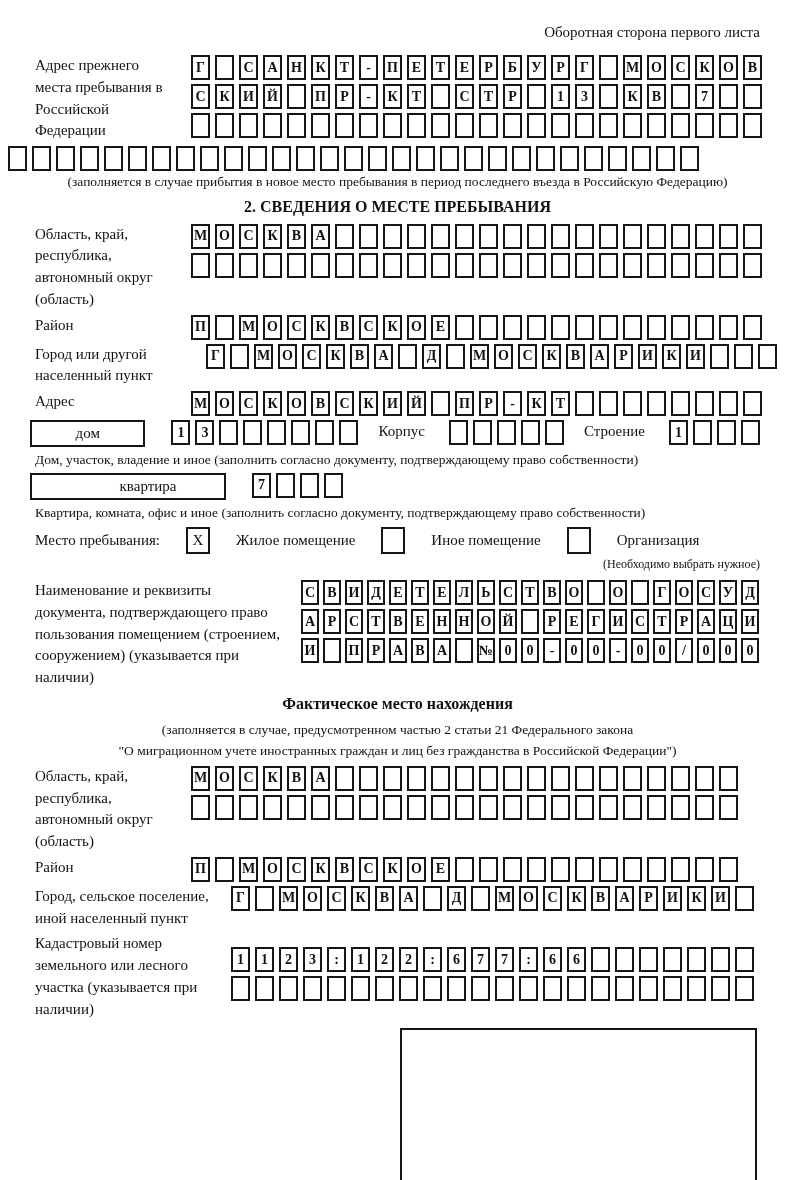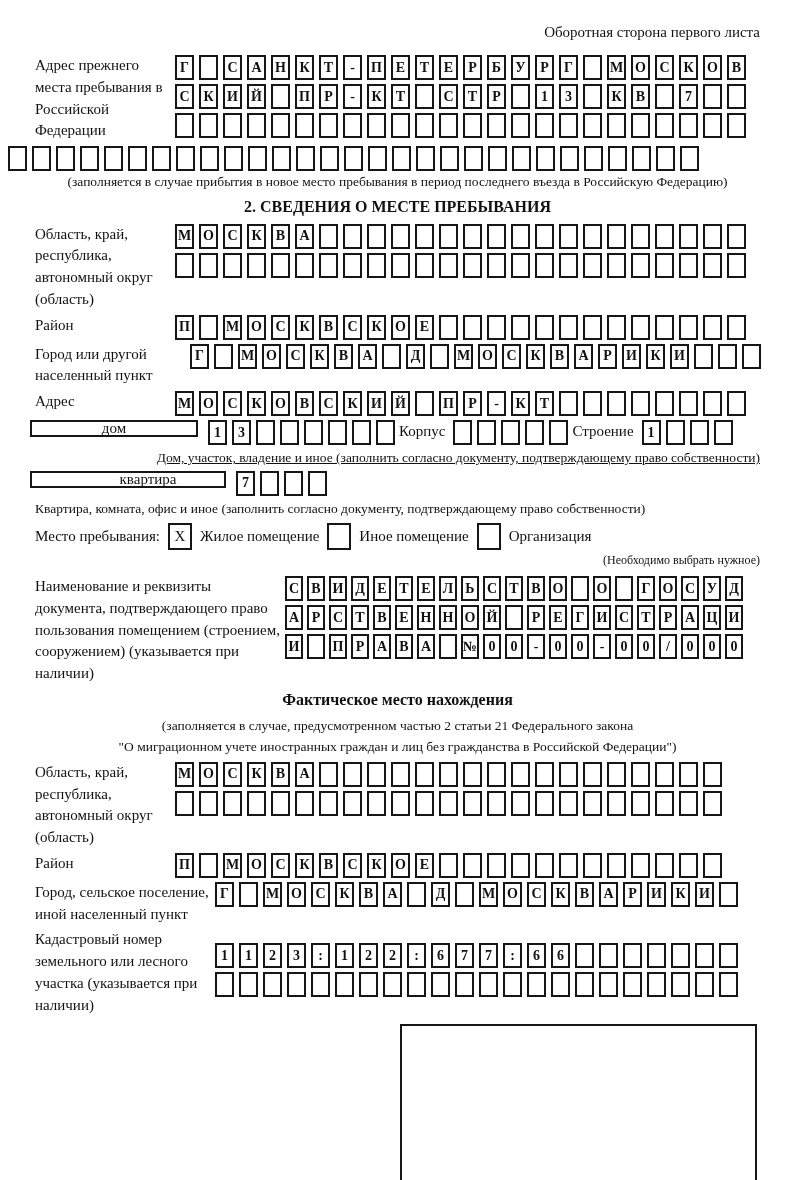--- a/index.html
+++ b/index.html
@@ -3,46 +3,46 @@
 <meta charset="utf-8">
 <style>
   * { margin:0; padding:0; box-sizing:border-box; }
   html,body { width:800px; background:#fff; }
   body {
     font-family:"Liberation Serif","DejaVu Serif",serif;
     color:#111; width:800px; height:1180px; overflow:hidden; position:relative;
   }
   .page { padding:24px 40px 0 35px; }
   .corner-note { text-align:right; font-size:15px; margin-bottom:14px; }
-  .row { display:flex; align-items:flex-start; margin-bottom:4px; }
+  .row { display:flex; align-items:flex-start; margin-bottom:4px;gap:16px; }
   .label { font-size:15px; line-height:1.45; flex:0 0 140px; padding-right:4px; }
   .label.w140{flex:0 0 140px}
   .label.w155{flex:0 0 155px}
   .label.w180{flex:0 0 180px}
   .label.w250{flex:0 0 250px}
   .cellcol { display:flex; flex-direction:column; gap:4px; }
   .cells { display:flex; gap:5px; }
   .cells.tight { gap:4px; }
   .cell {
     width:19px; height:25px; border:2px solid #161616;
     display:inline-flex; align-items:center; justify-content:center;
     font-size:14px; font-weight:bold; background:#fff;
   }
   .cells.tight .cell { width:18px; }
   .fullrow { margin-left:-27px; margin-bottom:2px; }
   .note { font-size:13.5px; text-align:center; margin:1px 0 4px 0; line-height:1.3; }
   .sec-title { font-size:16px; font-weight:bold; text-align:center; margin:7px 0 8px 0; }
   .wide-box {
-    border:2px solid #161616; height:17px; display:flex; align-items:center;
+    border:2px solid #161616; height:27px; display:flex; align-items:center;
     justify-content:center; font-size:15px; background:#fff;
   }
   .house-box { width:168px; margin-right:10px; }
   .apt-box { width:196px; margin-right:10px;padding-left:40px; }
   .inline-label { font-size:15px; padding:3px 8px 0 4px; white-space:nowrap; }
-  .stay-row { display:flex; align-items:center; gap:8px; margin:6px 0 0 0; font-size:15px; }
+  .stay-row { display:flex; align-items:center; gap:26px; margin:6px 0 0 0; font-size:15px; }
   .checkbox {
     width:24px; height:27px; border:2px solid #161616; display:inline-flex;
     align-items:center; justify-content:center; font-size:15px; background:#fff;
   }
   .stay-note { font-size:12px; text-align:right; margin:3px 0 8px 160px; }
   .indent-house { margin-left:-5px; }
   .stamp-wrap { width:392px; margin-left:353px; margin-top:8px; }
   .stamp-box { width:357px; height:178px; border:2px solid #161616; margin-left:12px; background:#fff; } .mb6{margin-bottom:6px} .mt6{margin-top:6px}
 </style>
 </head>
@@ -339,21 +339,21 @@
         <span class="cell"></span>
       </div>
     <div class="inline-label">Строение</div>
     <div class="cells">
         <span class="cell">1</span>
         <span class="cell"></span>
         <span class="cell"></span>
         <span class="cell"></span>
       </div>
   </div>
-  <div class="note" style="text-align:right; margin-left:0;text-decoration:underline;">Дом, участок, владение и иное (заполнить согласно документу, подтверждающему право собственности)</div>
+  <div class="note" style="text-align:left; margin-left:0;">Дом, участок, владение и иное (заполнить согласно документу, подтверждающему право собственности)</div>
 
   <div class="row indent-house">
     <div class="wide-box apt-box">квартира</div>
     <div class="cells">
         <span class="cell">7</span>
         <span class="cell"></span>
         <span class="cell"></span>
         <span class="cell"></span>
       </div>
   </div>

